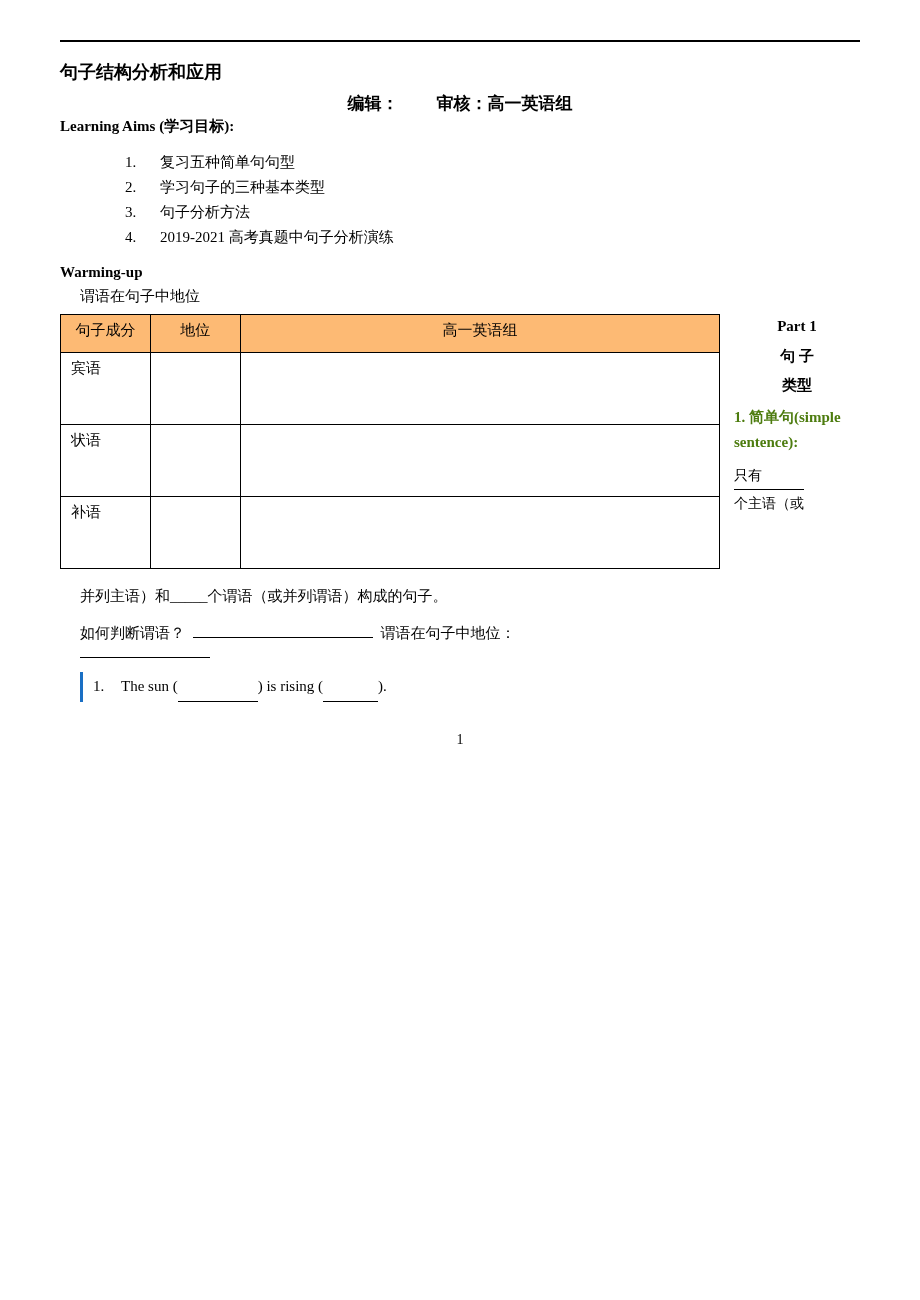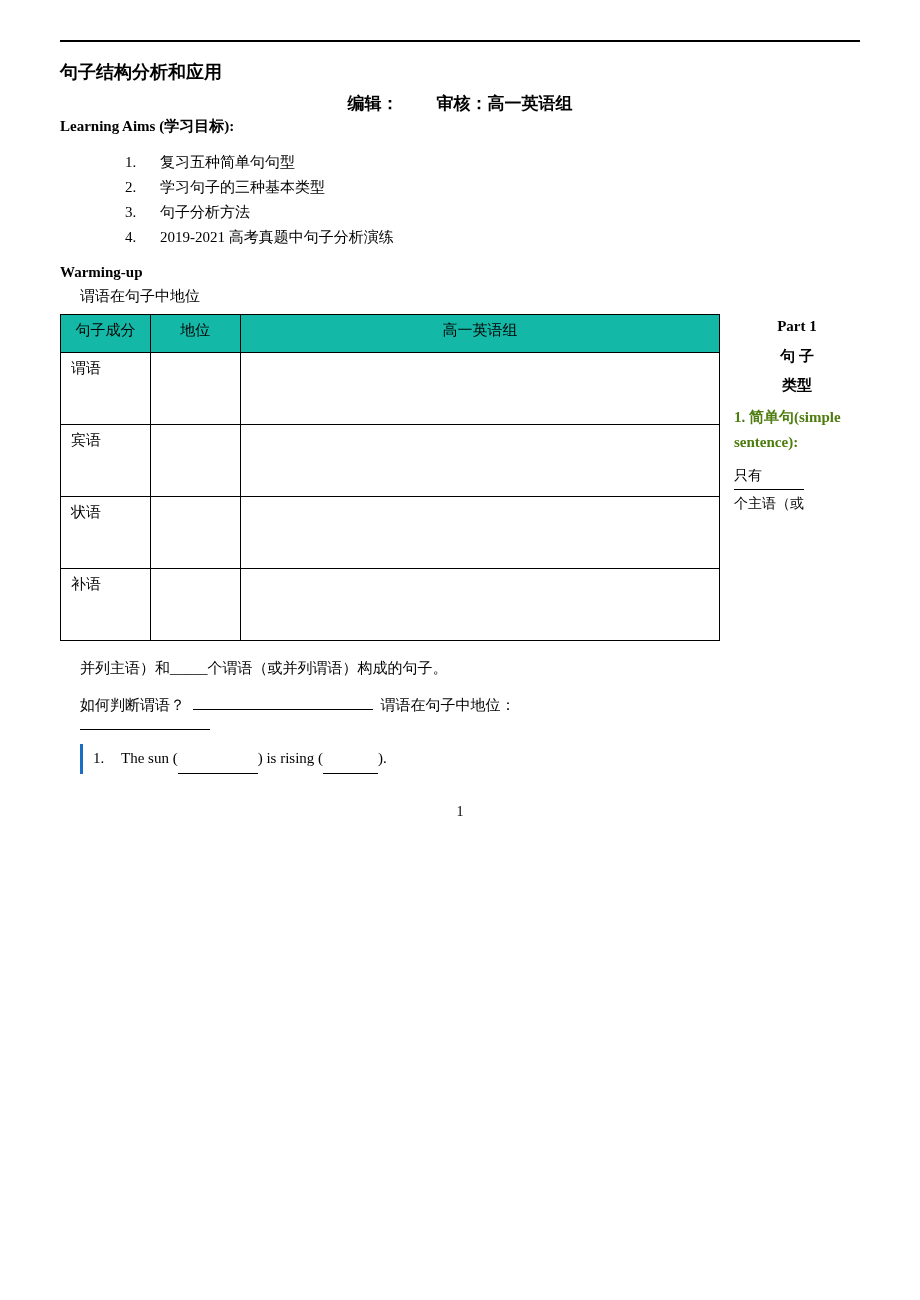--- a/index.html
+++ b/index.html
@@ -67,21 +67,21 @@
       min-width: 660px;
     }
     .main-table th, .main-table td {
       border: 1px solid #000;
       padding: 6px 10px;
       vertical-align: top;
       font-size: 15px;
       height: 72px;
     }
     .main-table th {
-      background: #14b8a6;
+      background: #fdba74;
       font-weight: normal;
       height: 38px;
     }
     .main-table th:first-child { width: 90px; }
     .main-table th:nth-child(2) { width: 90px; }
     .main-table th:nth-child(3) { width: 480px; }
     .sidebar-note {
       padding-left: 14px;
       width: 210px;
       font-size: 14px;
@@ -187,25 +187,20 @@
 <div class="table-wrapper">
   <table class="main-table">
     <thead>
       <tr>
         <th>句子成分</th>
         <th>地位</th>
         <th>高一英语组</th>
       </tr>
     </thead>
     <tbody>
-      <tr>
-        <td>谓语</td>
-        <td></td>
-        <td></td>
-      </tr>
       <tr>
         <td>宾语</td>
         <td></td>
         <td></td>
       </tr>
       <tr>
         <td>状语</td>
         <td></td>
         <td></td>
       </tr>

